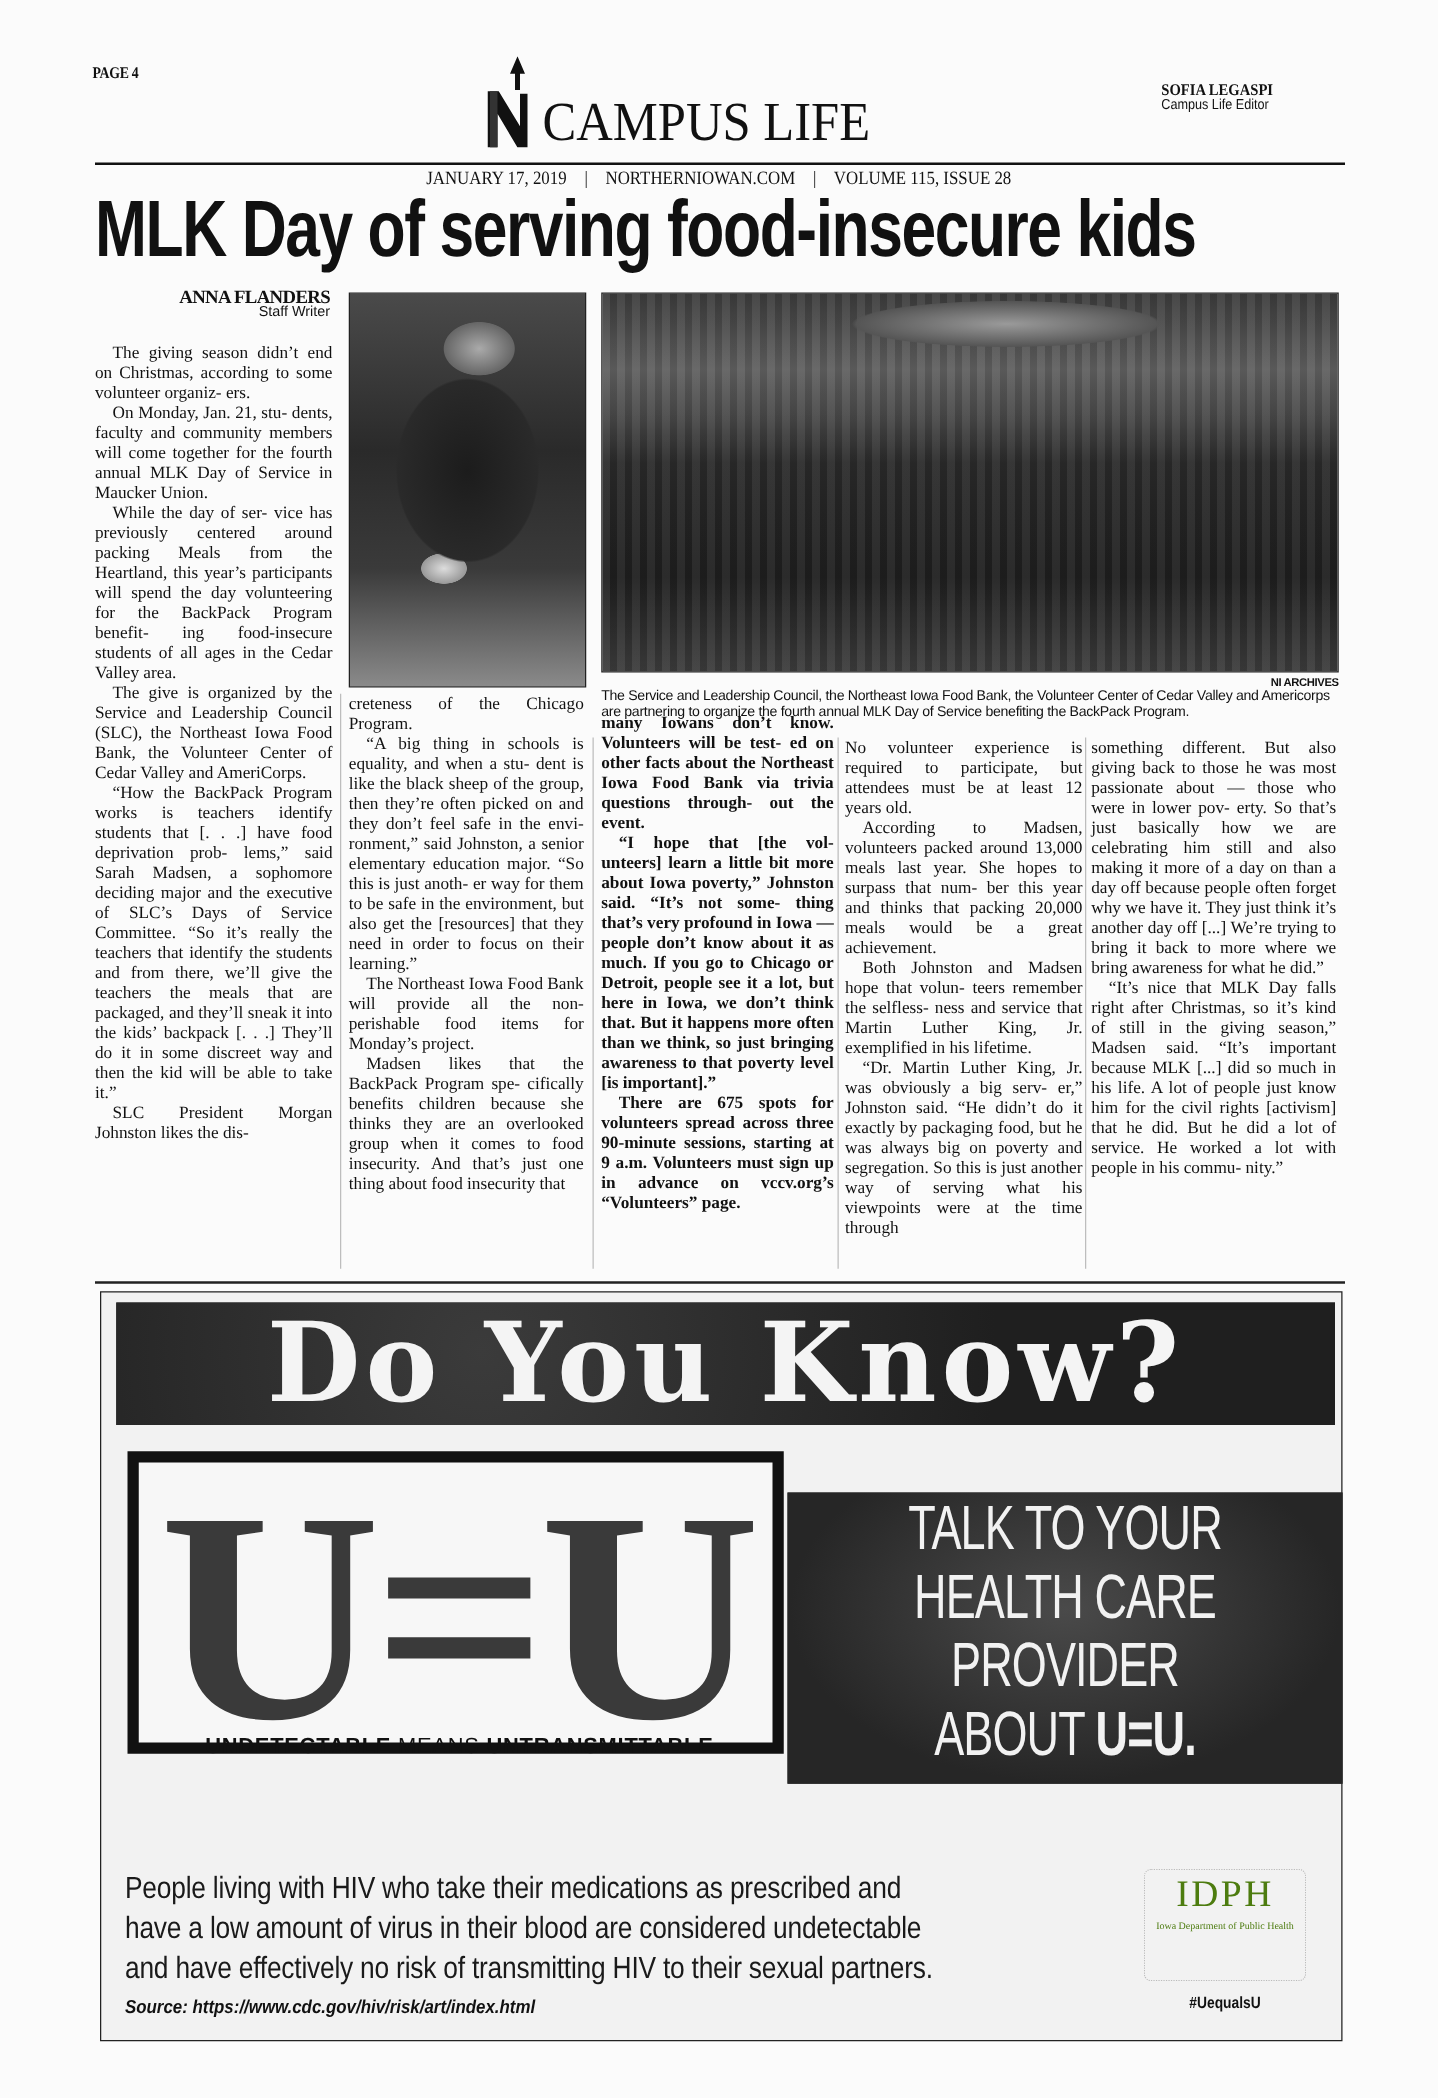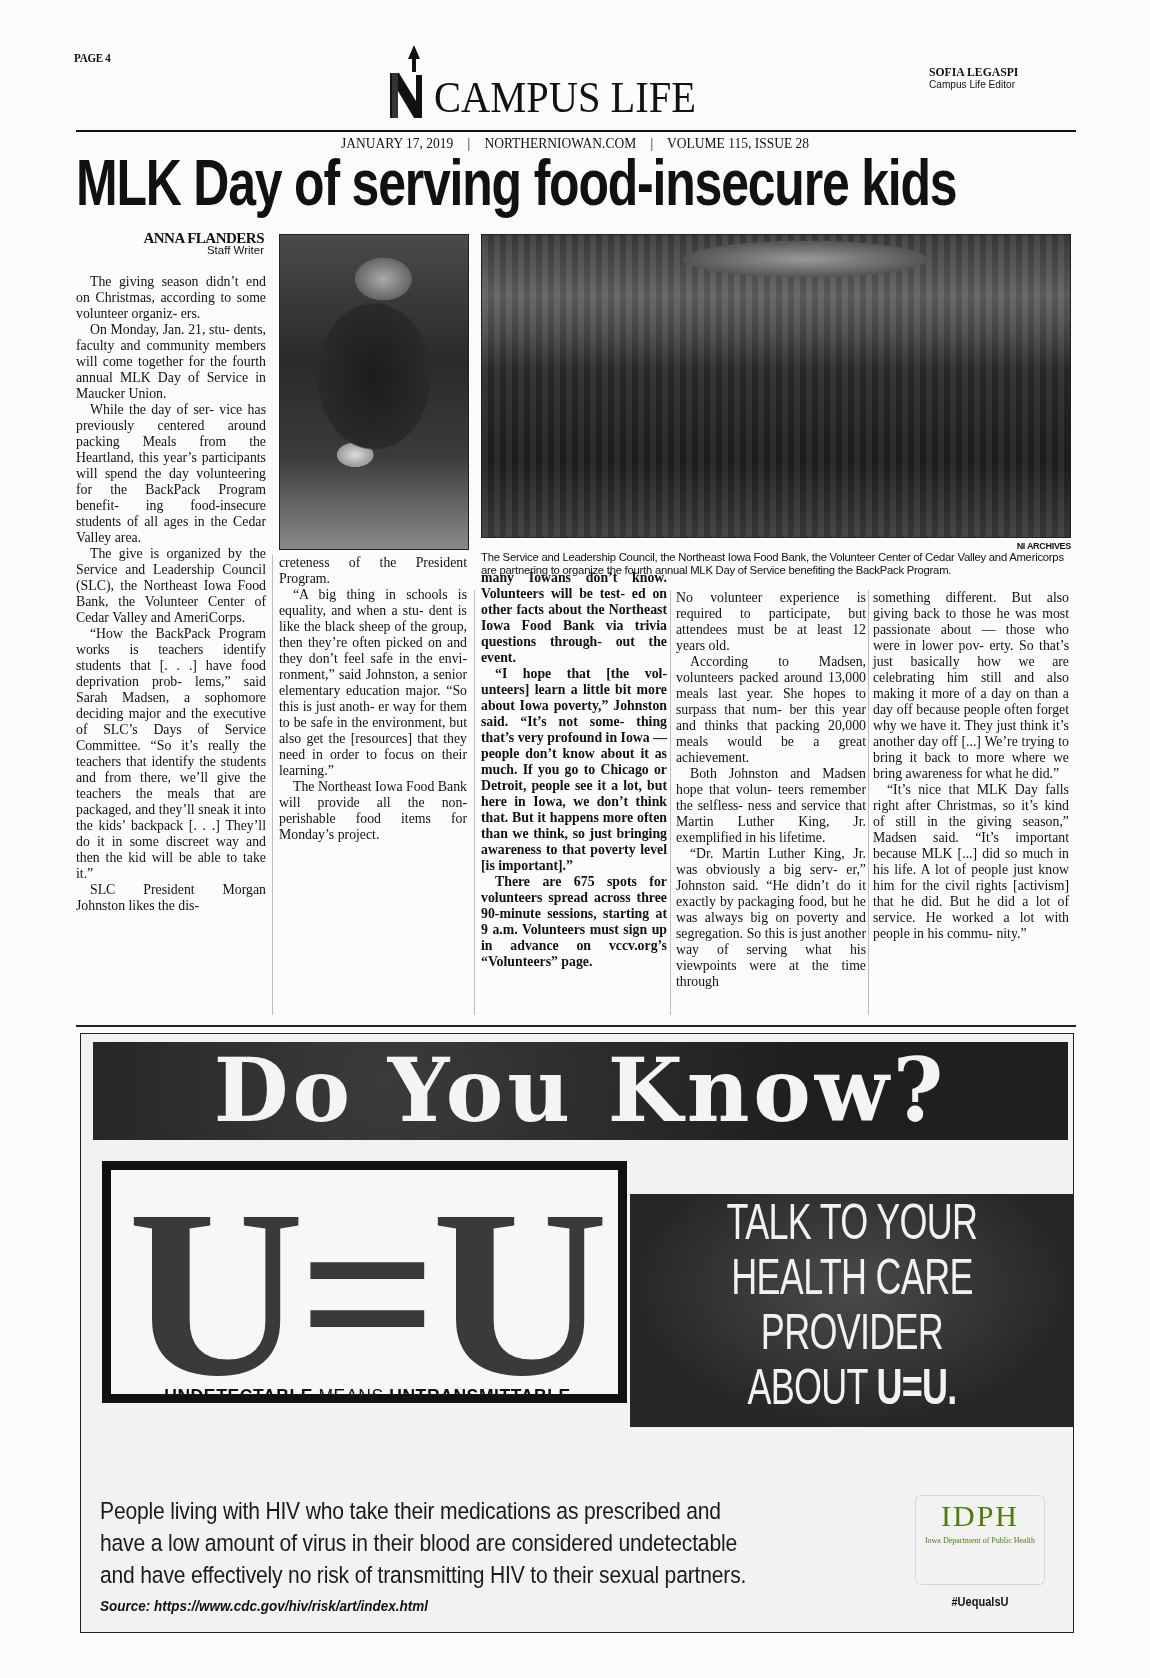--- a/index.html
+++ b/index.html
@@ -117,23 +117,24 @@
 
 <div class="abs col col1">
   <p>The giving season didn’t end on Christmas, according to some volunteer organiz- ers.</p>
   <p>On Monday, Jan. 21, stu- dents, faculty and community members will come together for the fourth annual MLK Day of Service in Maucker Union.</p>
   <p>While the day of ser- vice has previously centered around packing Meals from the Heartland, this year’s participants will spend the day volunteering for the BackPack Program benefit- ing food-insecure students of all ages in the Cedar Valley area.</p>
   <p>The give is organized by the Service and Leadership Council (SLC), the Northeast Iowa Food Bank, the Volunteer Center of Cedar Valley and AmeriCorps.</p>
   <p>“How the BackPack Program works is teachers identify students that [. . .] have food deprivation prob- lems,” said Sarah Madsen, a sophomore deciding major and the executive of SLC’s Days of Service Committee. “So it’s really the teachers that identify the students and from there, we’ll give the teachers the meals that are packaged, and they’ll sneak it into the kids’ backpack [. . .] They’ll do it in some discreet way and then the kid will be able to take it.”</p>
   <p>SLC President Morgan Johnston likes the dis-</p>
 </div>
 <div class="abs col col2">
-  <p class="cont">creteness of the President Program.</p>
+  <p class="cont">creteness of the Chicago Program.</p>
   <p>“A big thing in schools is equality, and when a stu- dent is like the black sheep of the group, then they’re often picked on and they don’t feel safe in the envi- ronment,” said Johnston, a senior elementary education major. “So this is just anoth- er way for them to be safe in the environment, but also get the [resources] that they need in order to focus on their learning.”</p>
   <p>The Northeast Iowa Food Bank will provide all the non-perishable food items for Monday’s project.</p>
+  <p>Madsen likes that the BackPack Program spe- cifically benefits children because she thinks they are an overlooked group when it comes to food insecurity. And that’s just one thing about food insecurity that</p>
 </div>
 <div class="abs col col3">
   <p class="cont">many Iowans don’t know. Volunteers will be test- ed on other facts about the Northeast Iowa Food Bank via trivia questions through- out the event.</p>
   <p>“I hope that [the vol- unteers] learn a little bit more about Iowa poverty,” Johnston said. “It’s not some- thing that’s very profound in Iowa — people don’t know about it as much. If you go to Chicago or Detroit, people see it a lot, but here in Iowa, we don’t think that. But it happens more often than we think, so just bringing awareness to that poverty level [is important].”</p>
   <p>There are 675 spots for volunteers spread across three 90-minute sessions, starting at 9 a.m. Volunteers must sign up in advance on vccv.org’s “Volunteers” page.</p>
 </div>
 <div class="abs col col4">
   <p class="cont">No volunteer experience is required to participate, but attendees must be at least 12 years old.</p>
   <p>According to Madsen, volunteers packed around 13,000 meals last year. She hopes to surpass that num- ber this year and thinks that packing 20,000 meals would be a great achievement.</p>
   <p>Both Johnston and Madsen hope that volun- teers remember the selfless- ness and service that Martin Luther King, Jr. exemplified in his lifetime.</p>

